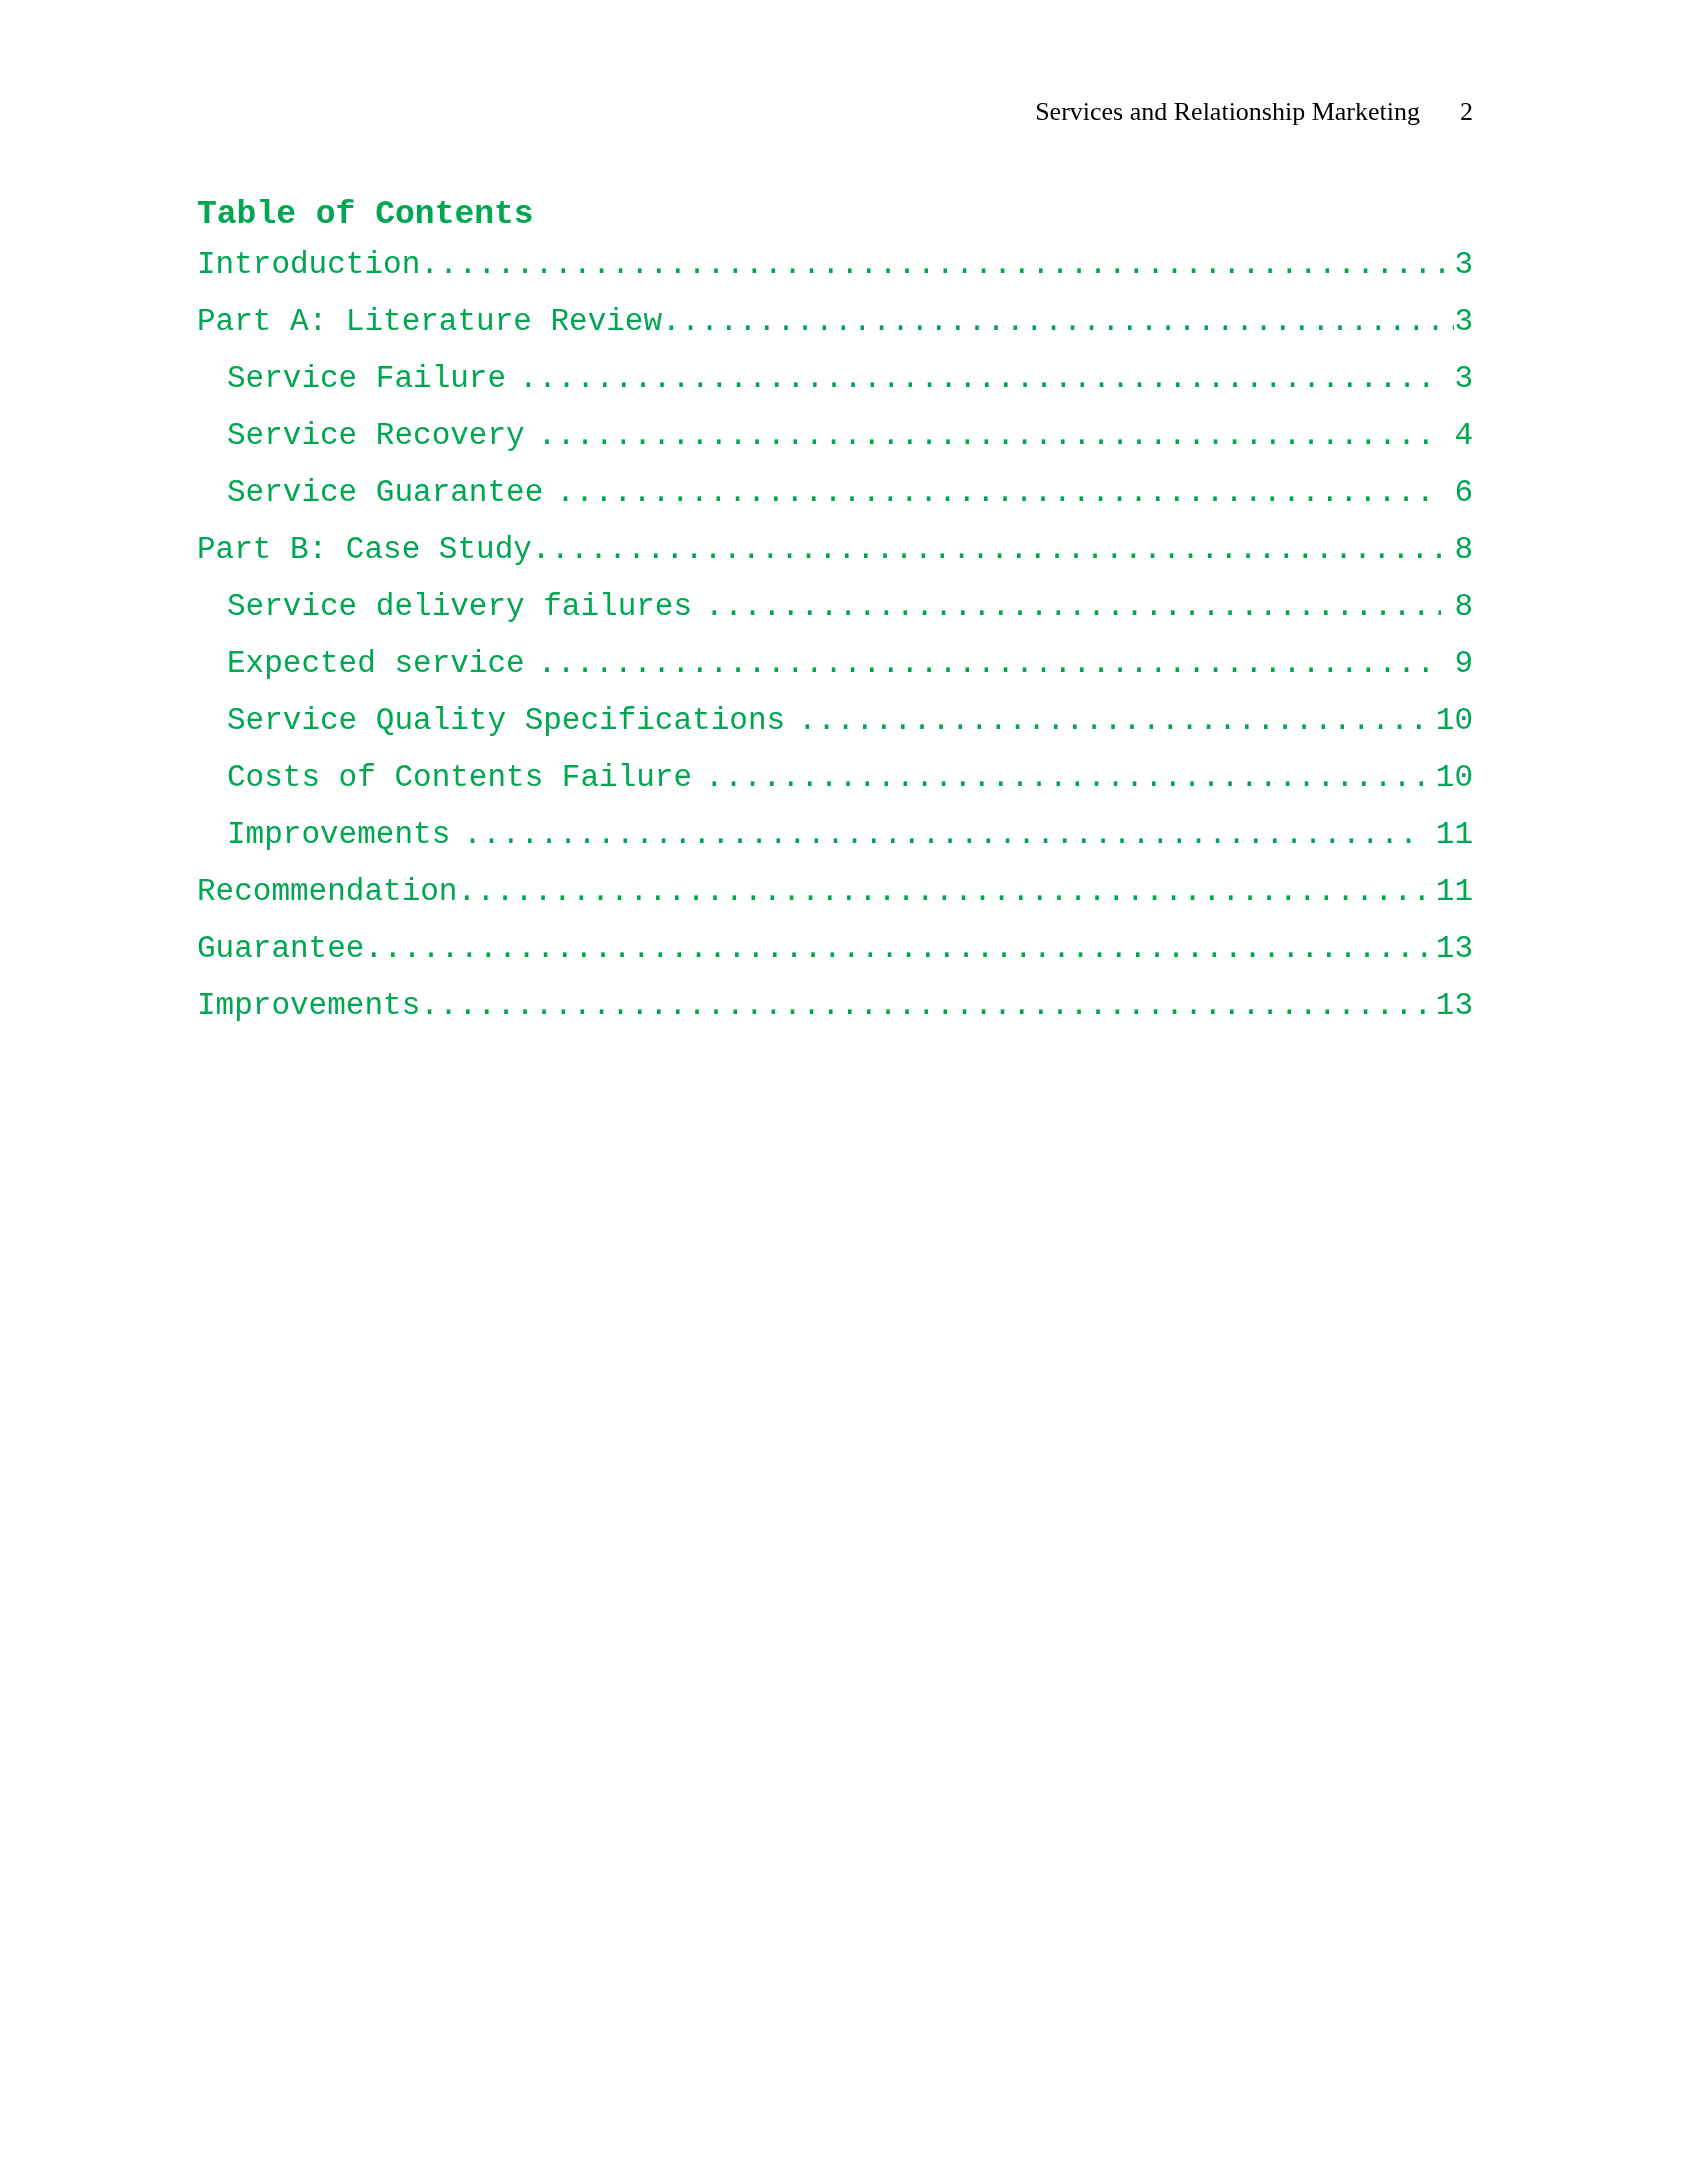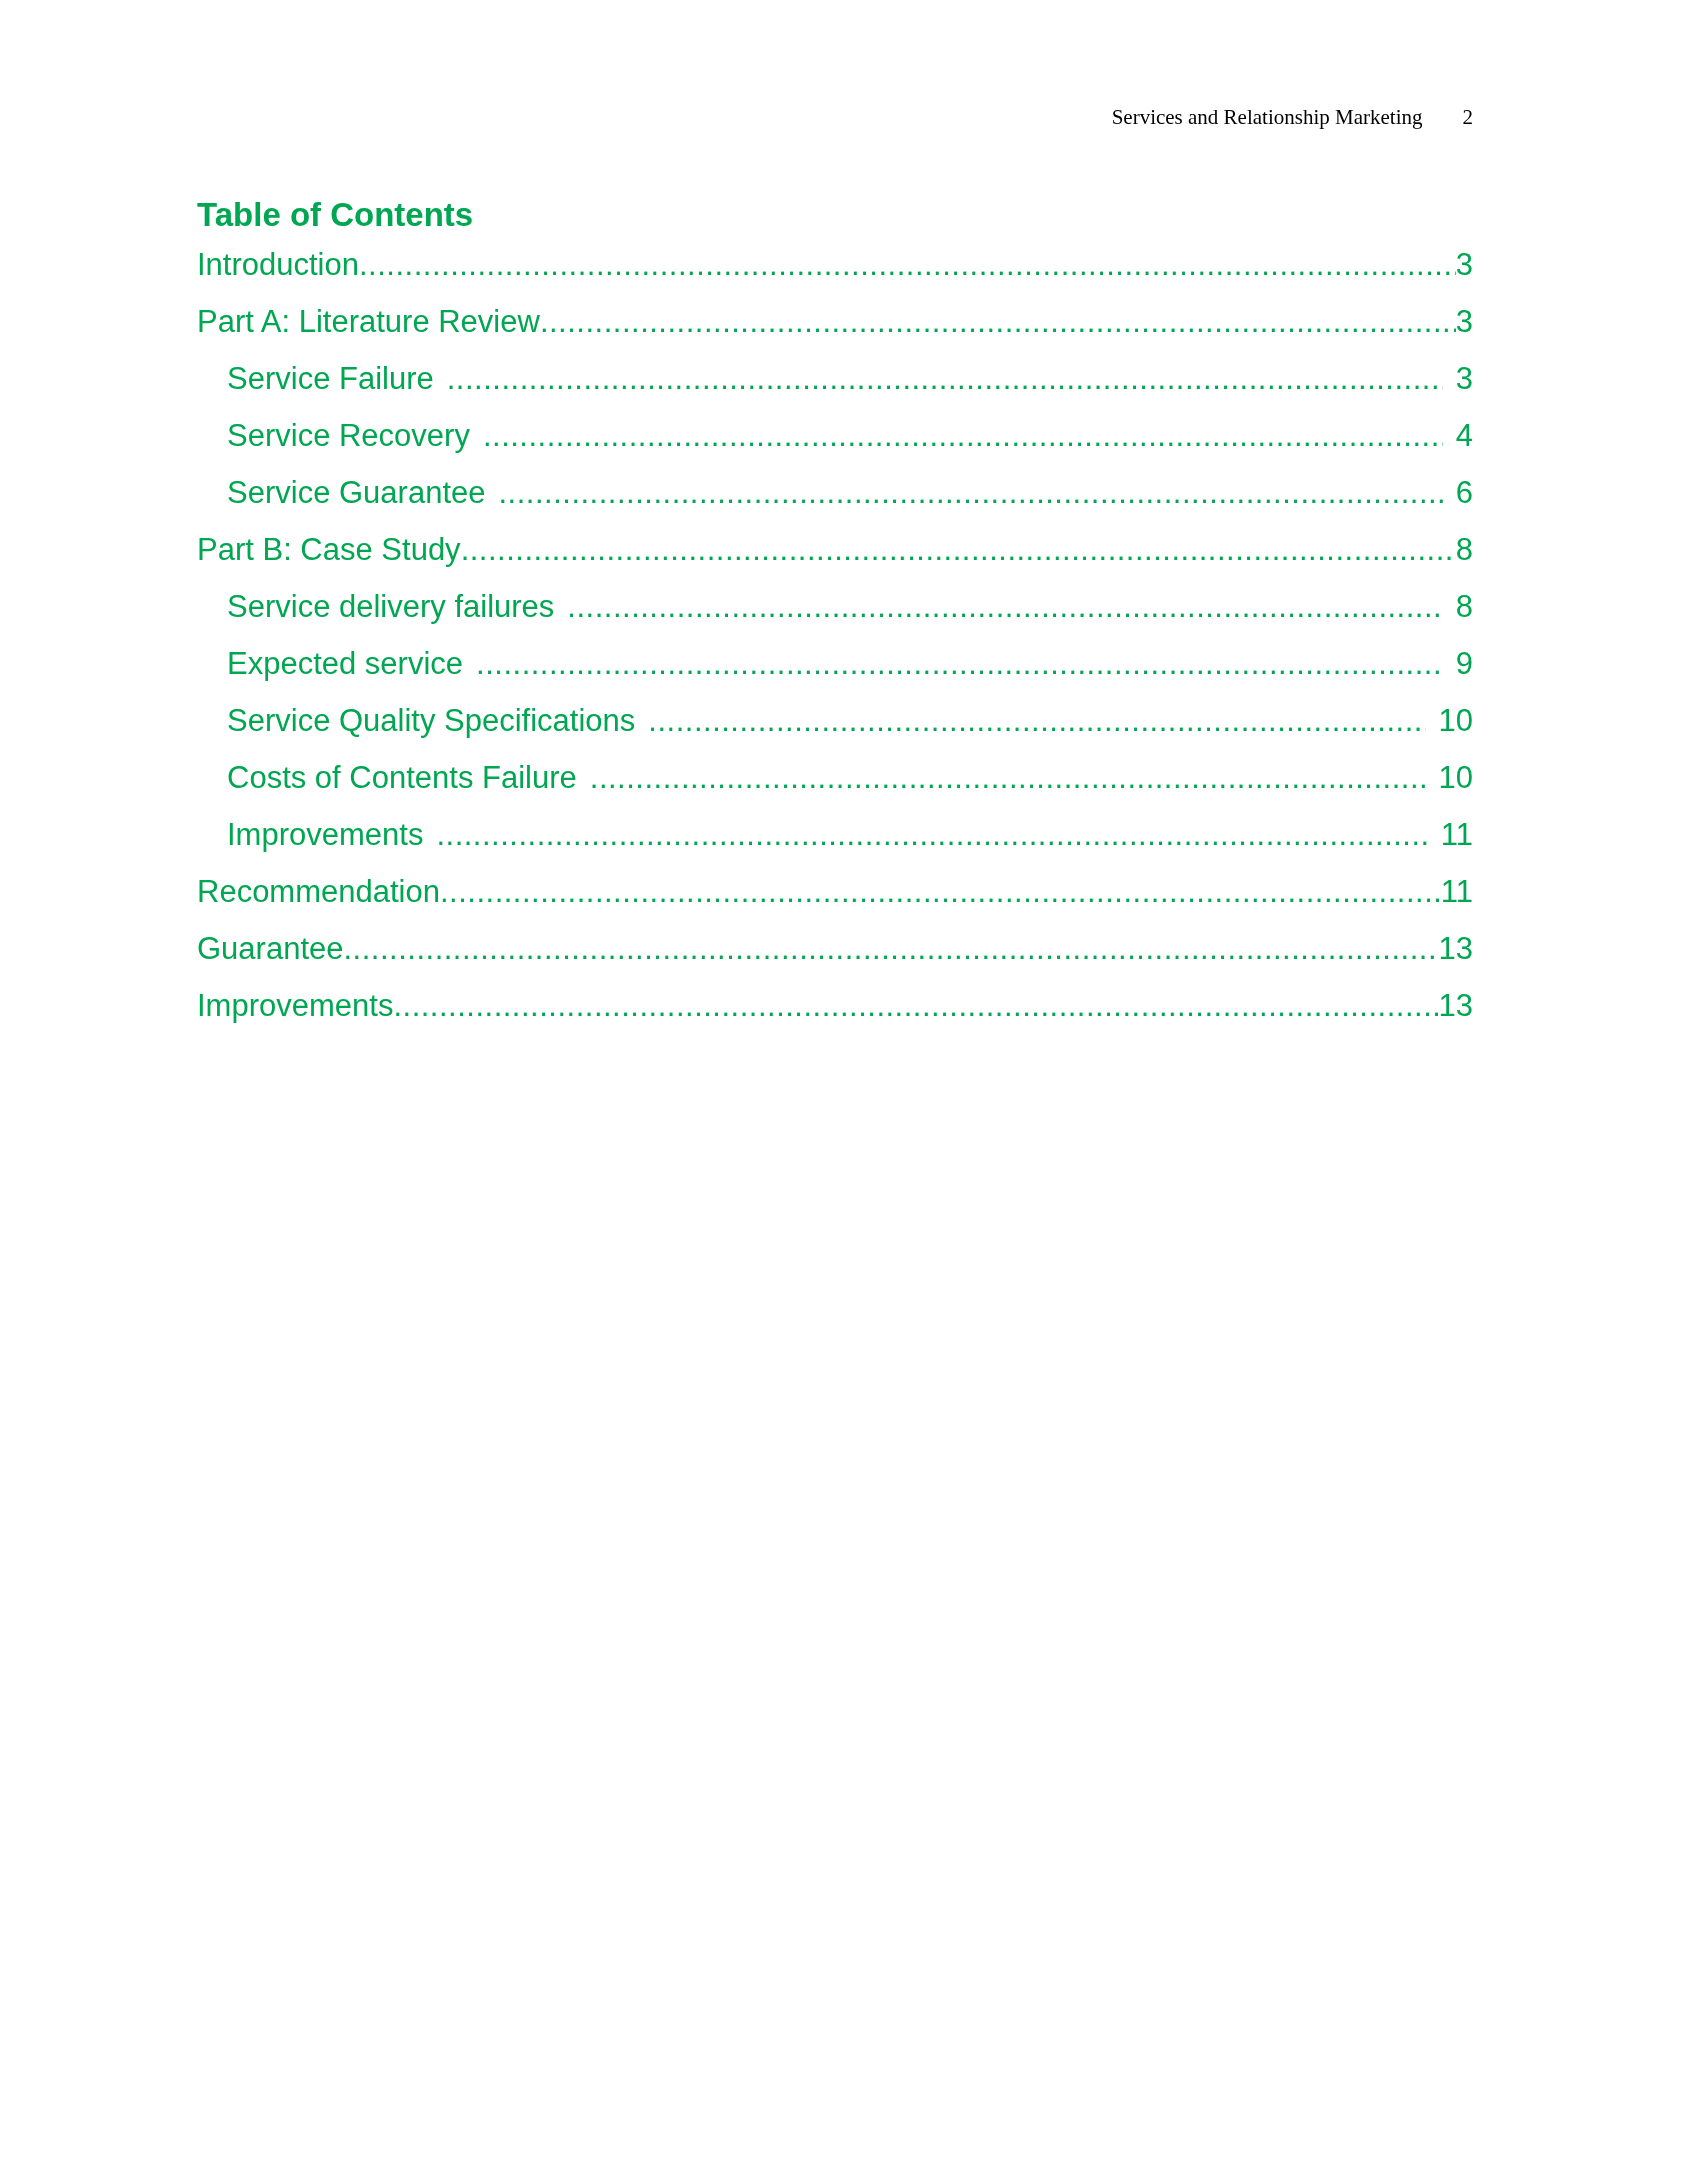--- a/index.html
+++ b/index.html
@@ -1,25 +1,25 @@
 <!DOCTYPE html>
 <html style="--accent: #00a651;"><head>
 <meta charset="utf-8">
 <style>
   html, body { margin: 0; padding: 0; background: #ffffff; }
   body { width: 1683px; height: 2178px; position: relative; overflow: hidden; }
   .page { position: absolute; left: 0; top: 0; width: 1683px; height: 2178px; background: #fff; }
   .running-head {
     position: absolute; top: 97px; right: 210px;
-    font-family: "Liberation Serif", serif; font-size: 21px; color: #000;
-    display: flex; align-items: center; white-space: nowrap; margin-top: 8px;
+    font-family: "Liberation Serif", serif; font-size: 26px; color: #000;
+    display: flex; align-items: center; white-space: nowrap;
   }
   .running-head .title { margin-right: 40px; }
   .toc { position: absolute; left: 197px; top: 194px; width: 1276px;
-    font-family: Liberation Sans, sans-serif; color: var(--accent, #00a651); }
+    font-family: Liberation Mono, monospace; color: var(--accent, #00a651); }
   .toc-heading { font-weight: bold; font-size: 33px; line-height: 42px; margin: 0; }
   .toc-list { list-style: none; margin: 0; padding: 0; }
   .toc-item { display: flex; align-items: center; font-size: 31px; height: 57px; line-height: 40px; white-space: nowrap; overflow: hidden; cursor: pointer; }
   .toc-item.level-2 { padding-left: 30px; gap: 13px; }
   .toc-item .label { flex: 0 0 auto; }
   .toc-item .leader { flex: 1 1 auto; overflow: hidden; letter-spacing: 0.5px; }
   .toc-item .leader::before { content: "........................................................................................................................................................................................................................................................"; }
   .toc-item .pg { flex: 0 0 auto; text-align: right; }
 </style>
 </head>

